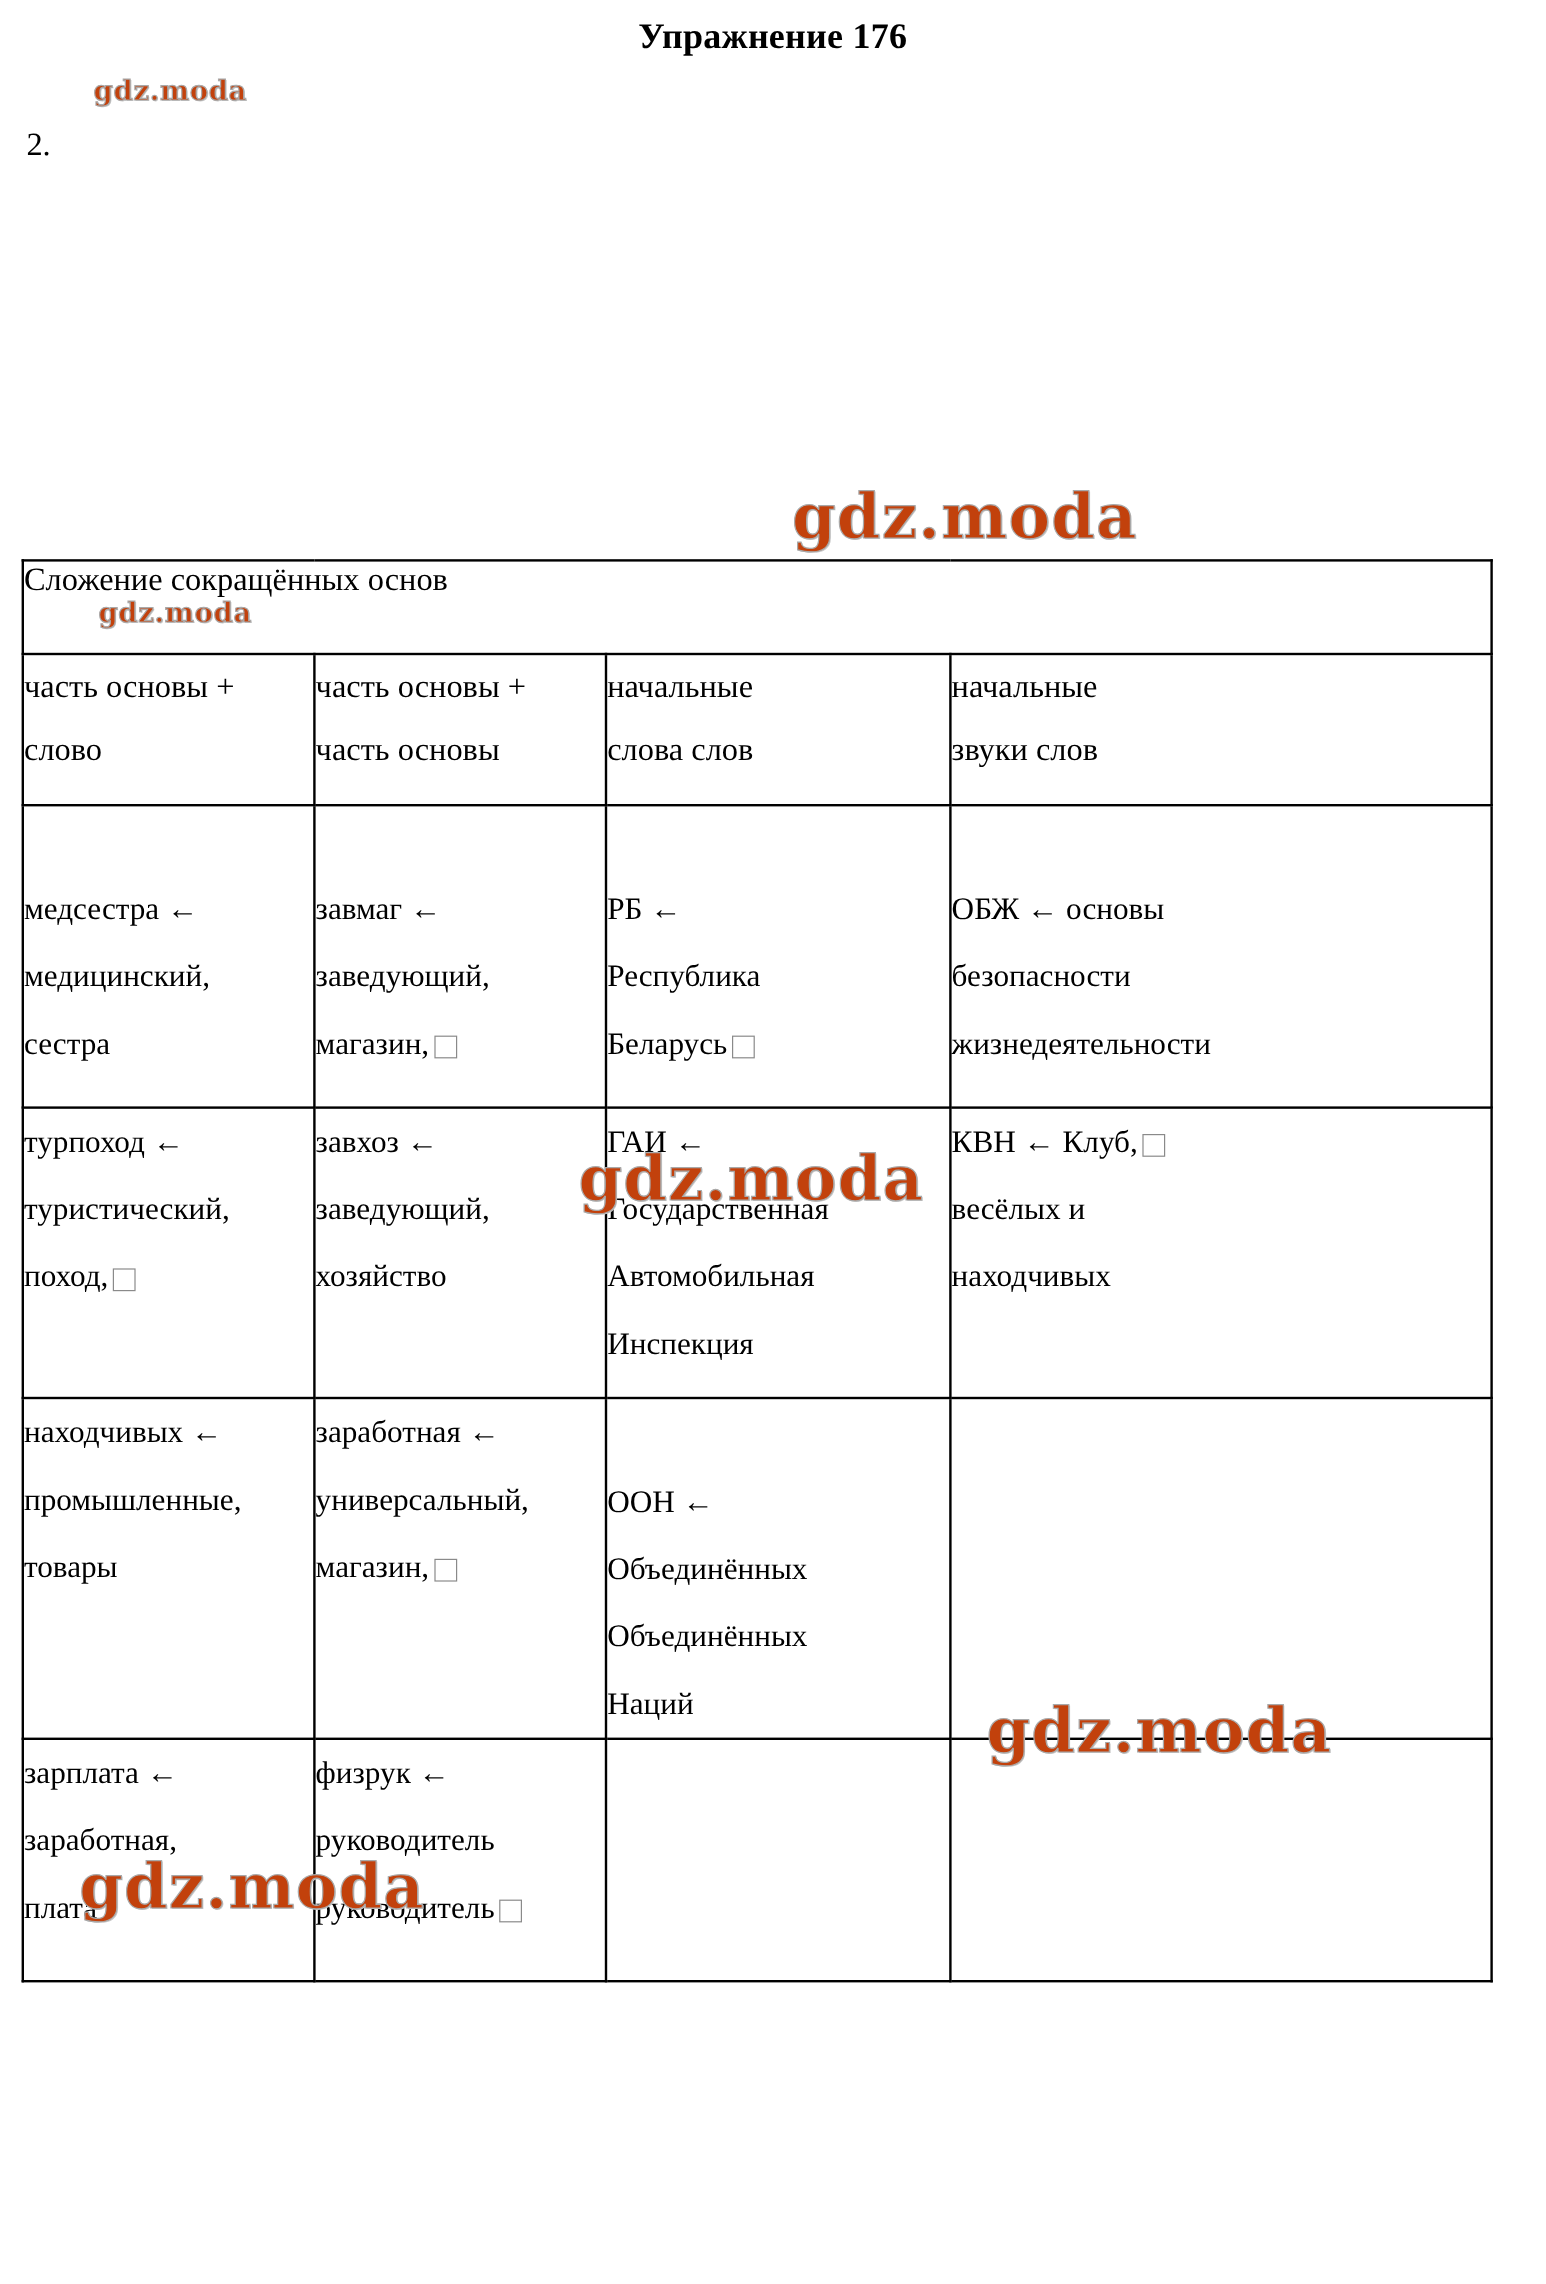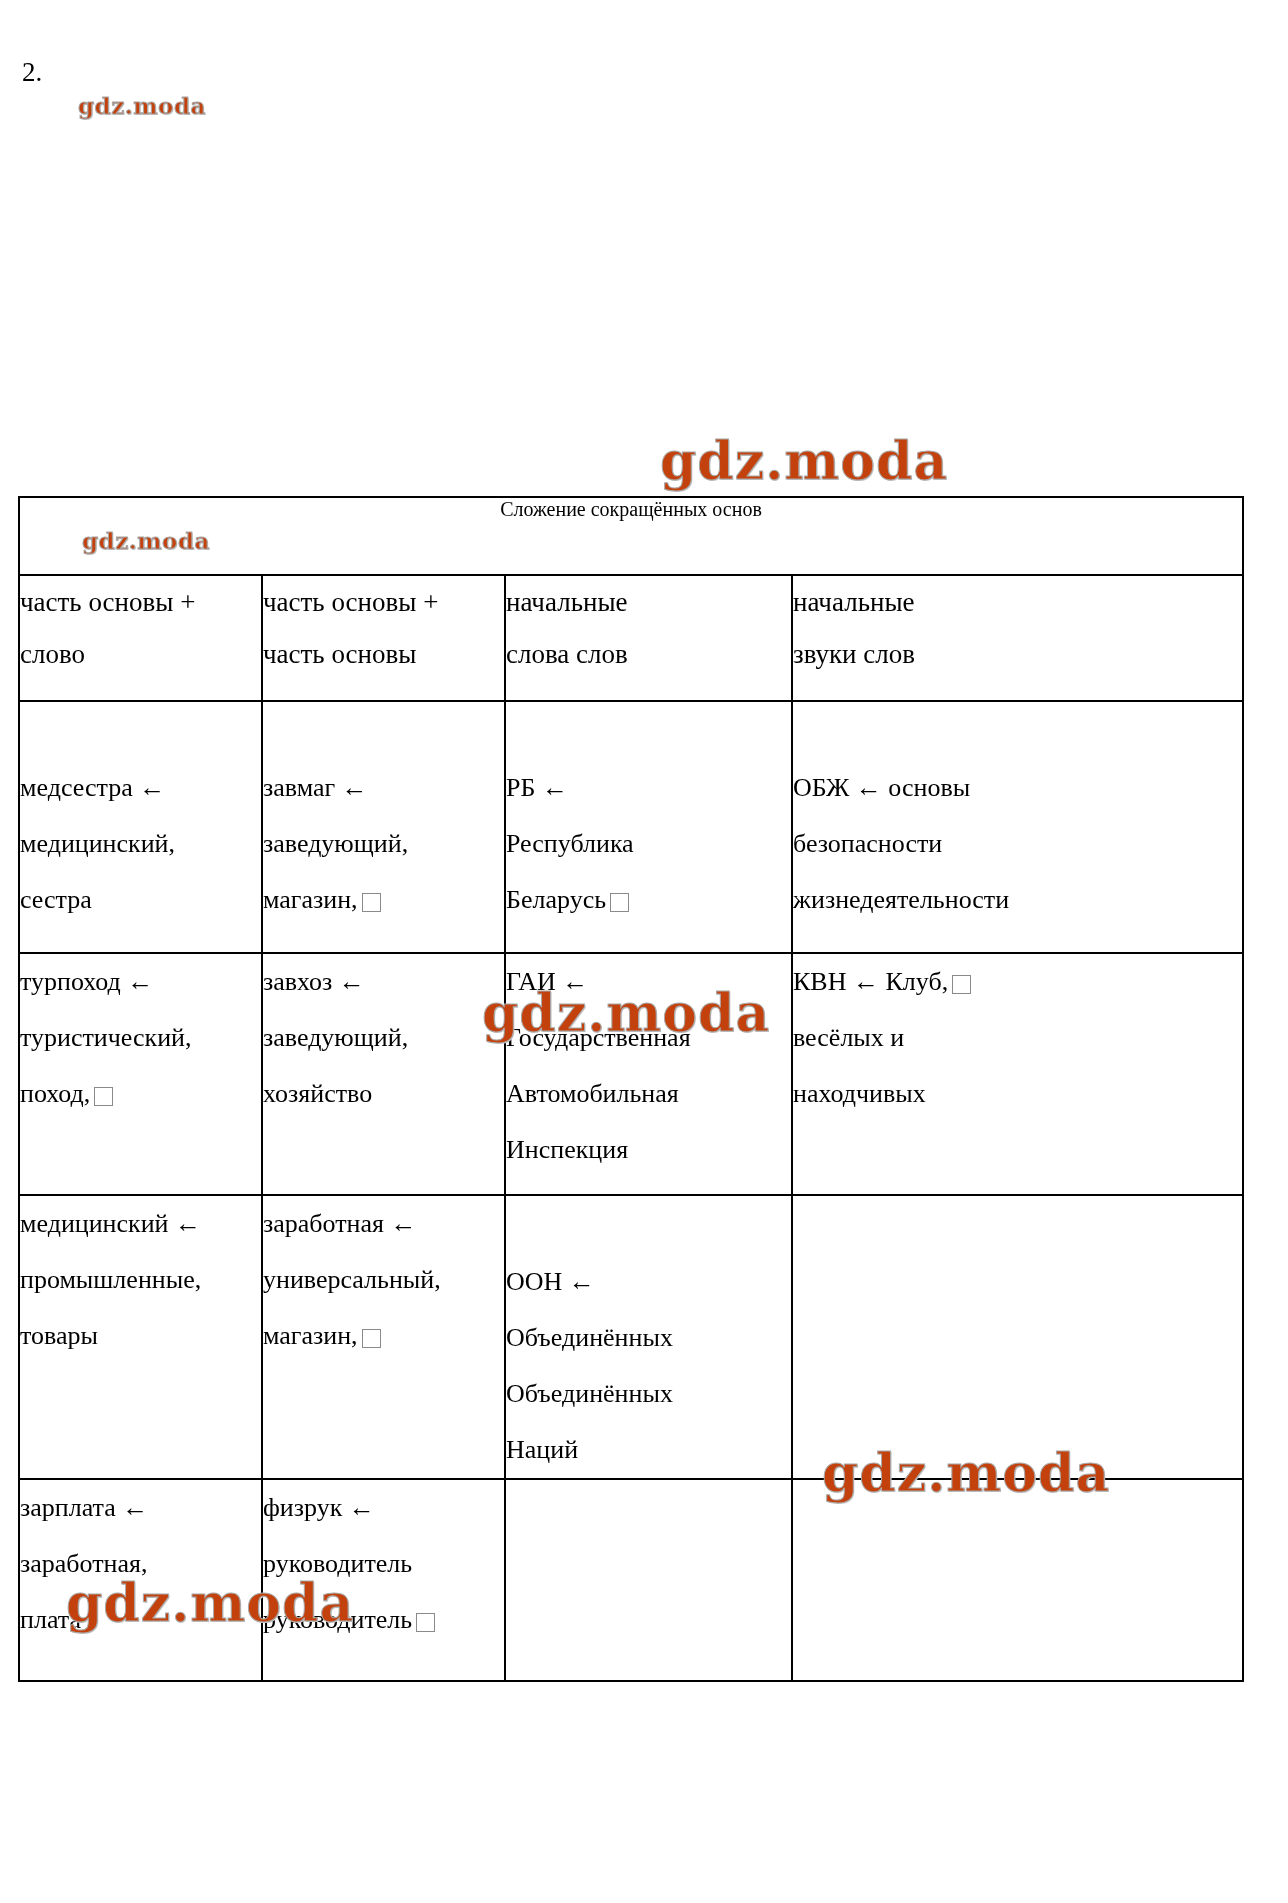--- a/index.html
+++ b/index.html
@@ -73,22 +73,22 @@
     border-collapse: collapse;
     width: 1224px;
     table-layout: fixed;
   }
   table.gt td, table.gt th {
     border: 2px solid #000;
     vertical-align: top;
     padding: 0;
   }
   .hdr-all {
-    text-align: center;
-    font-size: 20px;
+    text-align: left;
+    font-size: 27px;
     height: 76px;
     vertical-align: middle;
     font-weight: normal;
   }
   .colhdr {
     text-align: left;
     font-size: 27px;
     line-height: 52px;
     height: 124px;
     vertical-align: top;
@@ -114,20 +114,21 @@
     margin-left: 4px;
   }
 
   .c-gap { height: 58px; }
 </style>
 </head>
 <body>
 
 <div class="page">
 
+  <div class="title">Упражнение 176</div>
 
 
   <div class="para para-2">2.</div>
 
   <div class="tbl-wrap">
     <table class="gt">
       <colgroup>
         <col style="width:243px">
         <col style="width:243px">
         <col style="width:287px">
@@ -202,21 +203,21 @@
           </td>
           <td class="cell">
             <div class="line"><span>КВН  ←  Клуб,</span><span class="sq"></span></div>
             <div class="line">весёлых и</div>
             <div class="line">находчивых</div>
           </td>
         </tr>
 
         <tr>
           <td class="cell">
-            <div class="line">медицинский  ←</div>
+            <div class="line">находчивых  ←</div>
             <div class="line">промышленные,</div>
             <div class="line">товары</div>
           </td>
           <td class="cell">
             <div class="line">заработная  ←</div>
             <div class="line">универсальный,</div>
             <div class="line"><span>магазин,</span><span class="sq"></span></div>
           </td>
           <td class="cell">
             <div class="c-gap"></div>

